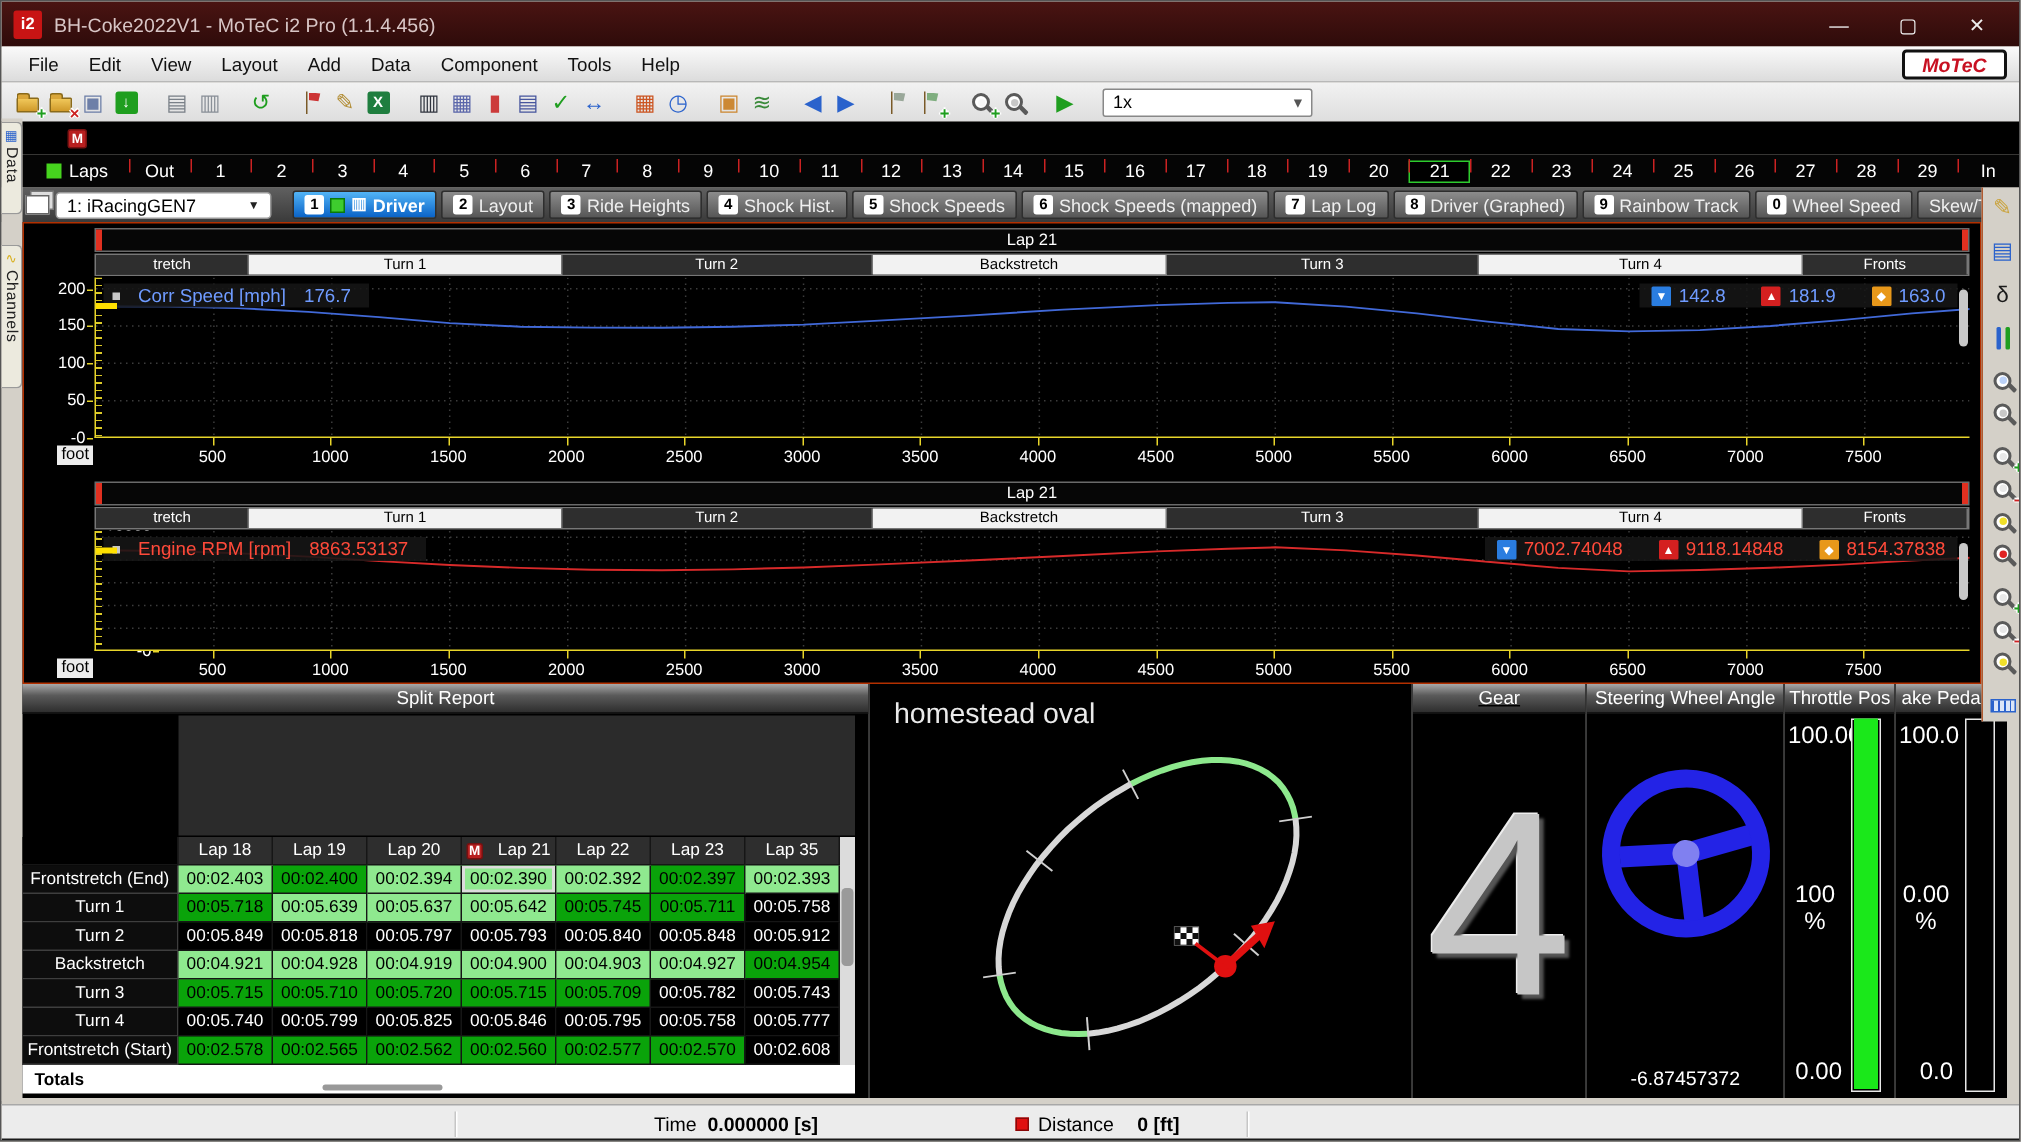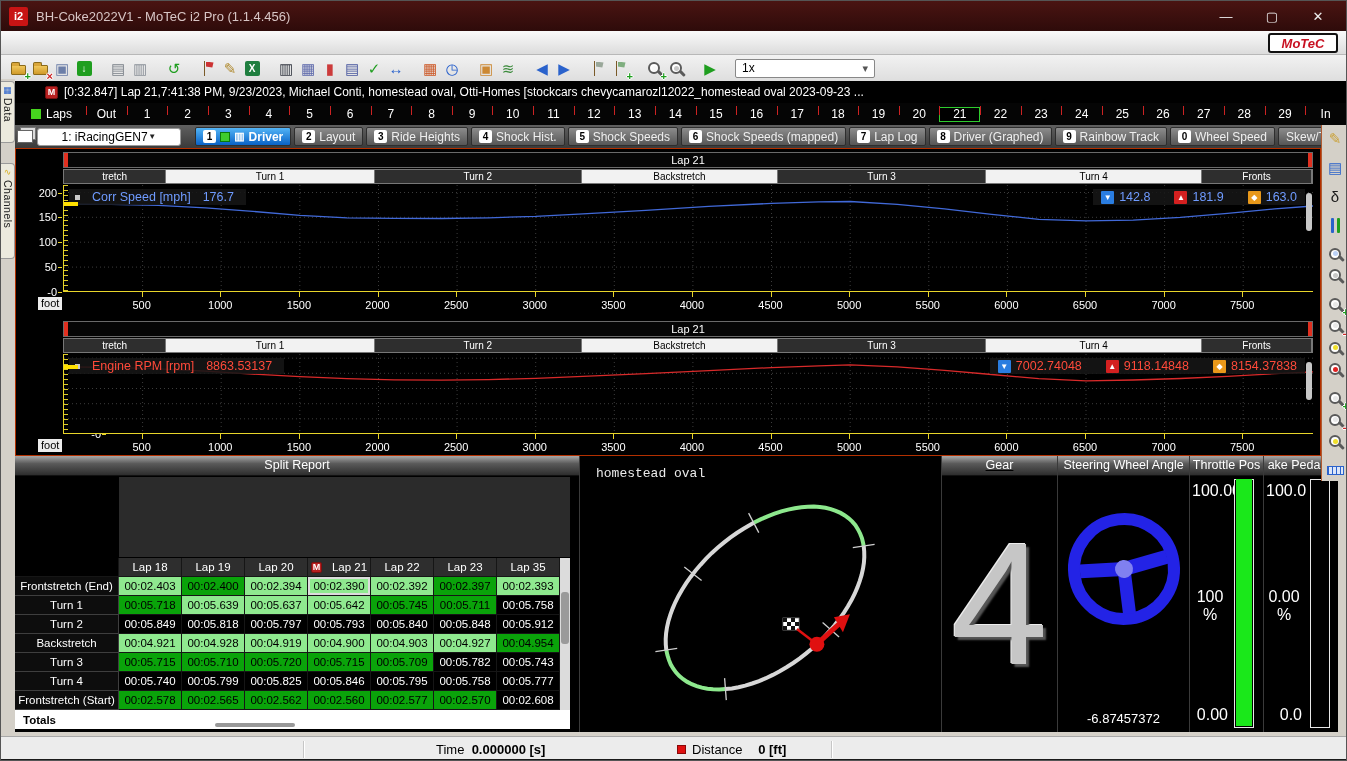--- a/index.html
+++ b/index.html
@@ -62,21 +62,21 @@
   .lapslabel{margin-right:14px;}
   #laps-list{flex:1;display:flex;height:100%;align-items:center;}
   .lap{position:relative;flex:1;text-align:center;font-size:12px;color:#fff;line-height:15px;}
   .lap::before{content:'';position:absolute;left:0;top:-1px;width:1px;height:9px;background:#c22;}
   .lap.sel{outline:1px solid #2ecc2e;outline-offset:-1px;background:#000;}
   
   .tabsrow{position:absolute;left:0;top:124px;width:100%;height:23px;background:linear-gradient(#606060,#3a3a3a);
     display:flex;align-items:center;padding-left:16px;gap:4px;}
   .stackicon{width:16px;height:13px;background:#fff;border:1px solid #666;box-shadow:3px -3px 0 -1px #ddd,3px -3px 0 0 #777;}
   .wsel{width:148px;height:18px;background:#fff;border:1px solid #999;border-radius:3px;display:flex;align-items:center;
-    padding:0 24px;font-size:12px;color:#000;margin-right:10px;}
+    padding:0 7px;font-size:12px;color:#000;margin-right:10px;}
   .wsel .dropchev{margin-left:auto;font-size:8px;color:#222;}
   #wtabs{display:flex;gap:3px;align-items:center;}
   .wtab{display:flex;align-items:center;gap:4px;padding:1.5px 7px;background:linear-gradient(#8c8c8c,#565656);
     color:#efefef;border:1px solid #2e2e2e;border-radius:2px;font-size:12px;white-space:nowrap;}
   .wtab.active{background:linear-gradient(#52b4f6,#0a62c6);color:#fff;font-weight:bold;}
   .tnum{background:#fff;color:#000;width:13px;height:13px;line-height:13px;text-align:center;font-size:10px;
     font-weight:bold;border-radius:2px;flex:none;}
   .tgreen{width:10px;height:10px;background:#3ecc2e;border:1px solid #0a7a0a;flex:none;}
   .tfilm{color:#fff;font-size:11px;line-height:11px;}
   
@@ -130,21 +130,21 @@
   .cell.lg{background:#8fe98f;color:#000;}
   .cell.dg{background:#0aa30a;color:#000;}
   .cell.bk{background:#000;color:#fff;}
   .cell.selcell{box-shadow:inset 0 0 0 2px #dcdcdc;}
   .vscroll{position:absolute;left:545px;top:102px;width:10px;height:152px;background:#dcdcdc;}
   .vscroll .thumb{position:absolute;left:1px;right:1px;top:34px;height:52px;background:#9a9a9a;border-radius:3px;}
   .totalsrow{position:absolute;left:0;top:254px;width:555px;height:19px;background:#fff;color:#000;
     font-size:11.5px;font-weight:bold;display:flex;align-items:center;padding-left:8px;}
   .hthumb{position:absolute;left:200px;bottom:2px;width:80px;height:4px;background:#999;border-radius:2px;}
   
-  .maptitle{position:absolute;left:16px;top:10px;color:#eaeaea;font-size:13px;font-family:Liberation Mono, monospace;}
+  .maptitle{position:absolute;left:16px;top:10px;color:#eaeaea;font-size:19px;}
   
   .gearval{position:absolute;left:0;right:0;top:18px;bottom:0;display:flex;align-items:center;justify-content:center;
     font-size:175px;color:#c6c6c6;text-shadow:3px 3px 2px #565656,-1px -1px 0 #ededed;}
   
   .steerval{position:absolute;left:0;right:0;bottom:6px;text-align:center;color:#fff;font-size:13px;}
   
   .pl{position:absolute;color:#fff;font-size:16px;text-align:right;width:36px;left:2px;}
   .pl.mid{text-align:center;}
   .vbarwrap{position:absolute;top:23px;bottom:4px;width:20px;border:1px solid #e8e8e8;background:#000;}
   .vbarfill{position:absolute;left:1px;right:1px;bottom:1px;}
@@ -172,20 +172,31 @@
     <span class="applogo">i2</span>
     <span class="apptitle">BH-Coke2022V1 - MoTeC i2 Pro (1.1.4.456)</span>
     <span class="winbtns">
       <span class="wbtn">—</span>
       <span class="wbtn">▢</span>
       <span class="wbtn">✕</span>
     </span>
   </div>
 
   <div class="menubar">
+    <div id="menu-items" style="display:flex;">
+        <span class="mitem">File</span>
+        <span class="mitem">Edit</span>
+        <span class="mitem">View</span>
+        <span class="mitem">Layout</span>
+        <span class="mitem">Add</span>
+        <span class="mitem">Data</span>
+        <span class="mitem">Component</span>
+        <span class="mitem">Tools</span>
+        <span class="mitem">Help</span>
+      </div>
     <span class="brand">MoTeC</span>
   </div>
 
   <div class="toolbar">
     <div id="toolbar-icons">
         <div class="tbtn">
           <span class="foldericon"></span>
           <span class="badge" style="color: rgb(31, 158, 31);">+</span>
         </div>
         <div class="tbtn">
@@ -275,21 +286,20 @@
         </div>
       </div>
     <div class="speedsel">
       <span>1x</span>
       <span class="chev">▾</span>
     </div>
   </div>
 
   <div class="infobar">
     <span class="mlog">M</span>
-    <span>[0:32.847] Lap 21,7:41:38 PM, 9/23/2023,  Michael Conti, homestead oval, Otti-Homes [stockcars chevycamarozl12022_homestead oval 2023-09-23 ...</span>
   </div>
 
   <div class="lapsbar">
     <span class="lapsq"></span>
     <span class="lapslabel">Laps</span>
     <div id="laps-list">
         <div class="lap">Out</div>
         <div class="lap">1</div>
         <div class="lap">2</div>
         <div class="lap">3</div>

